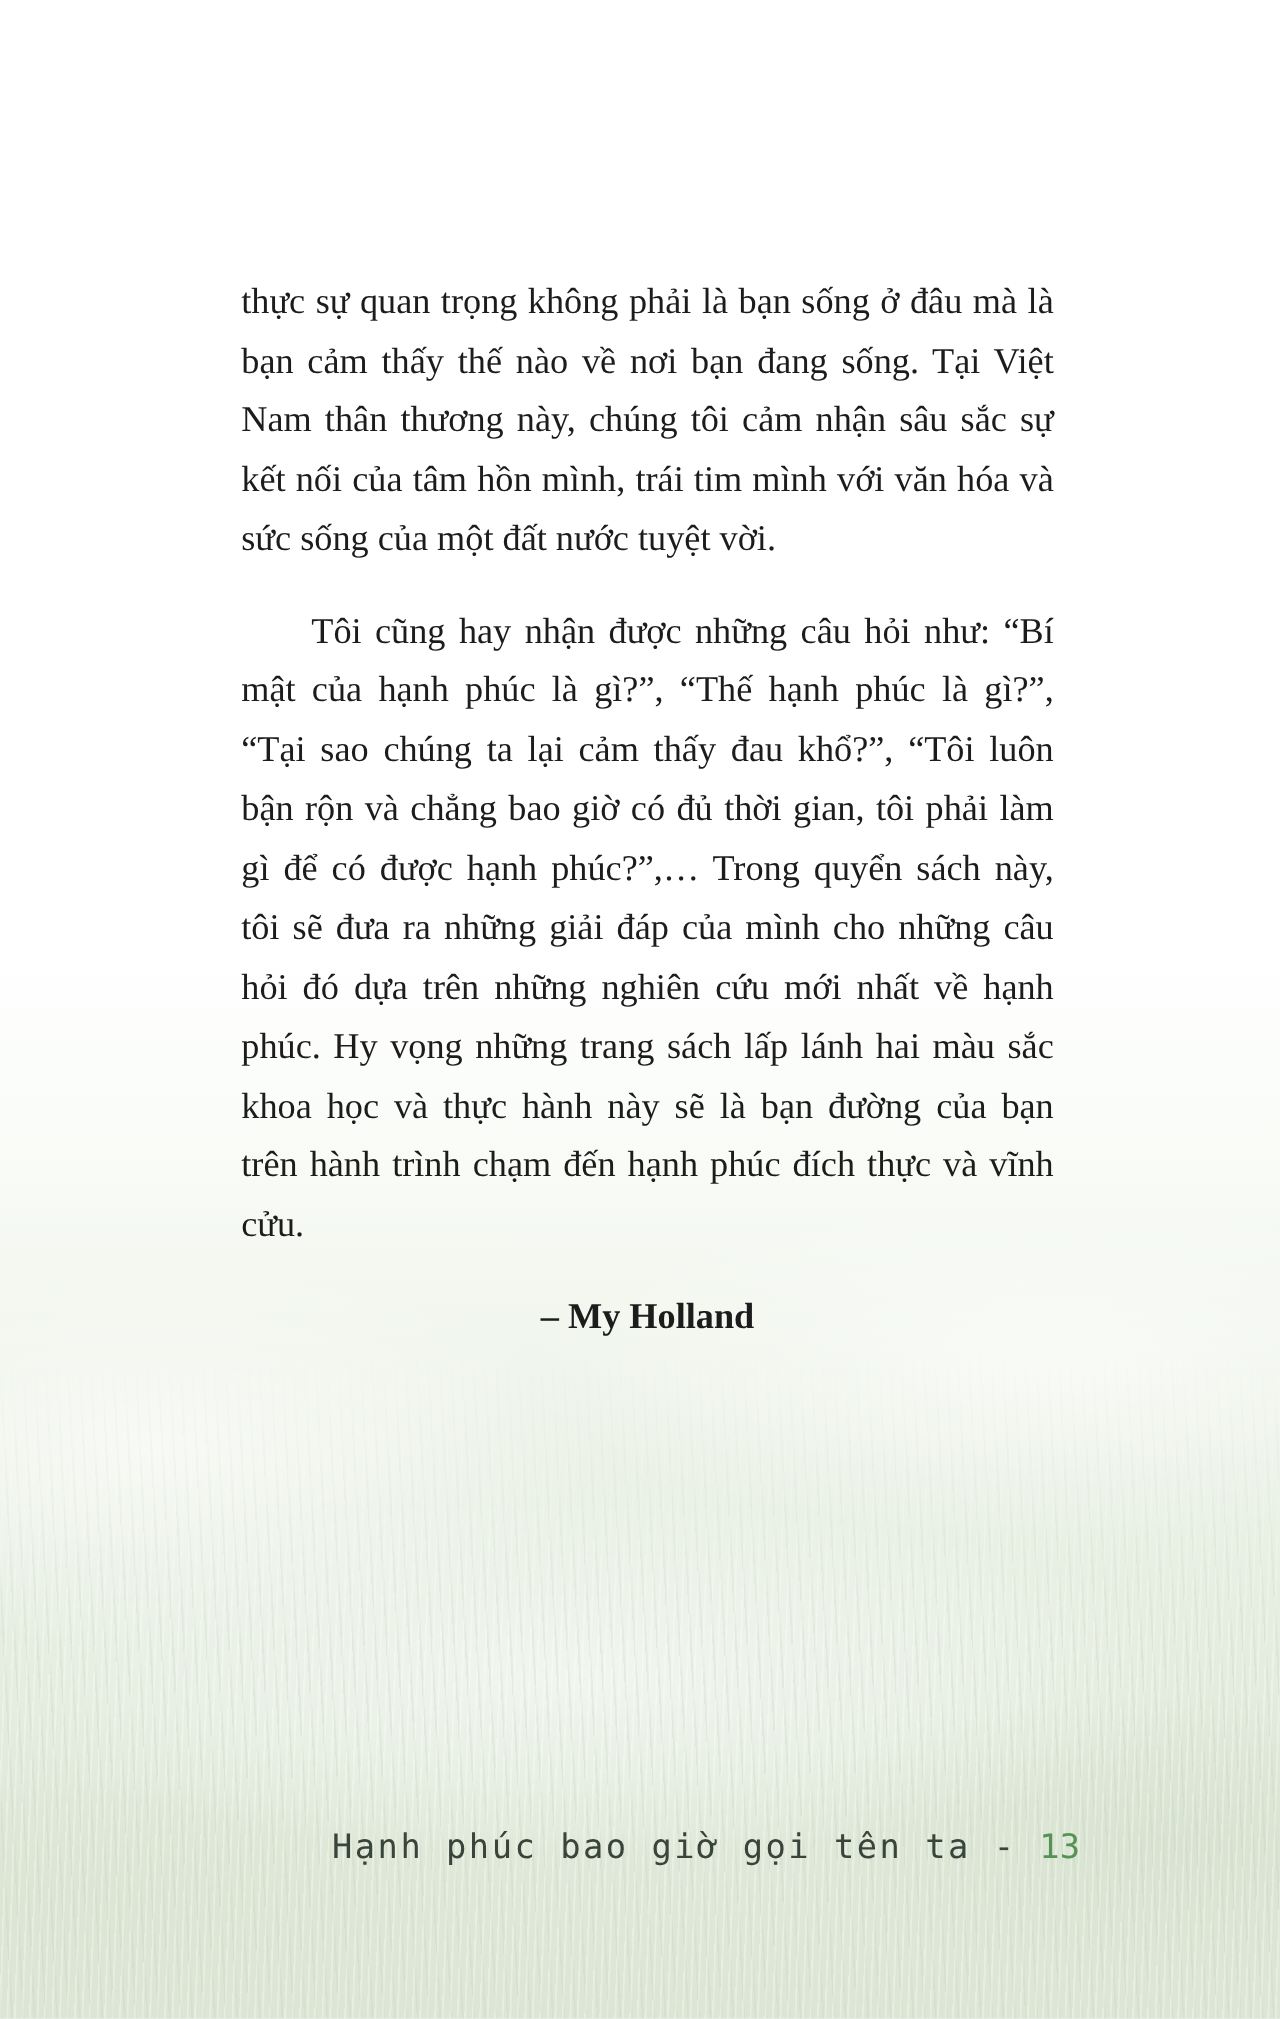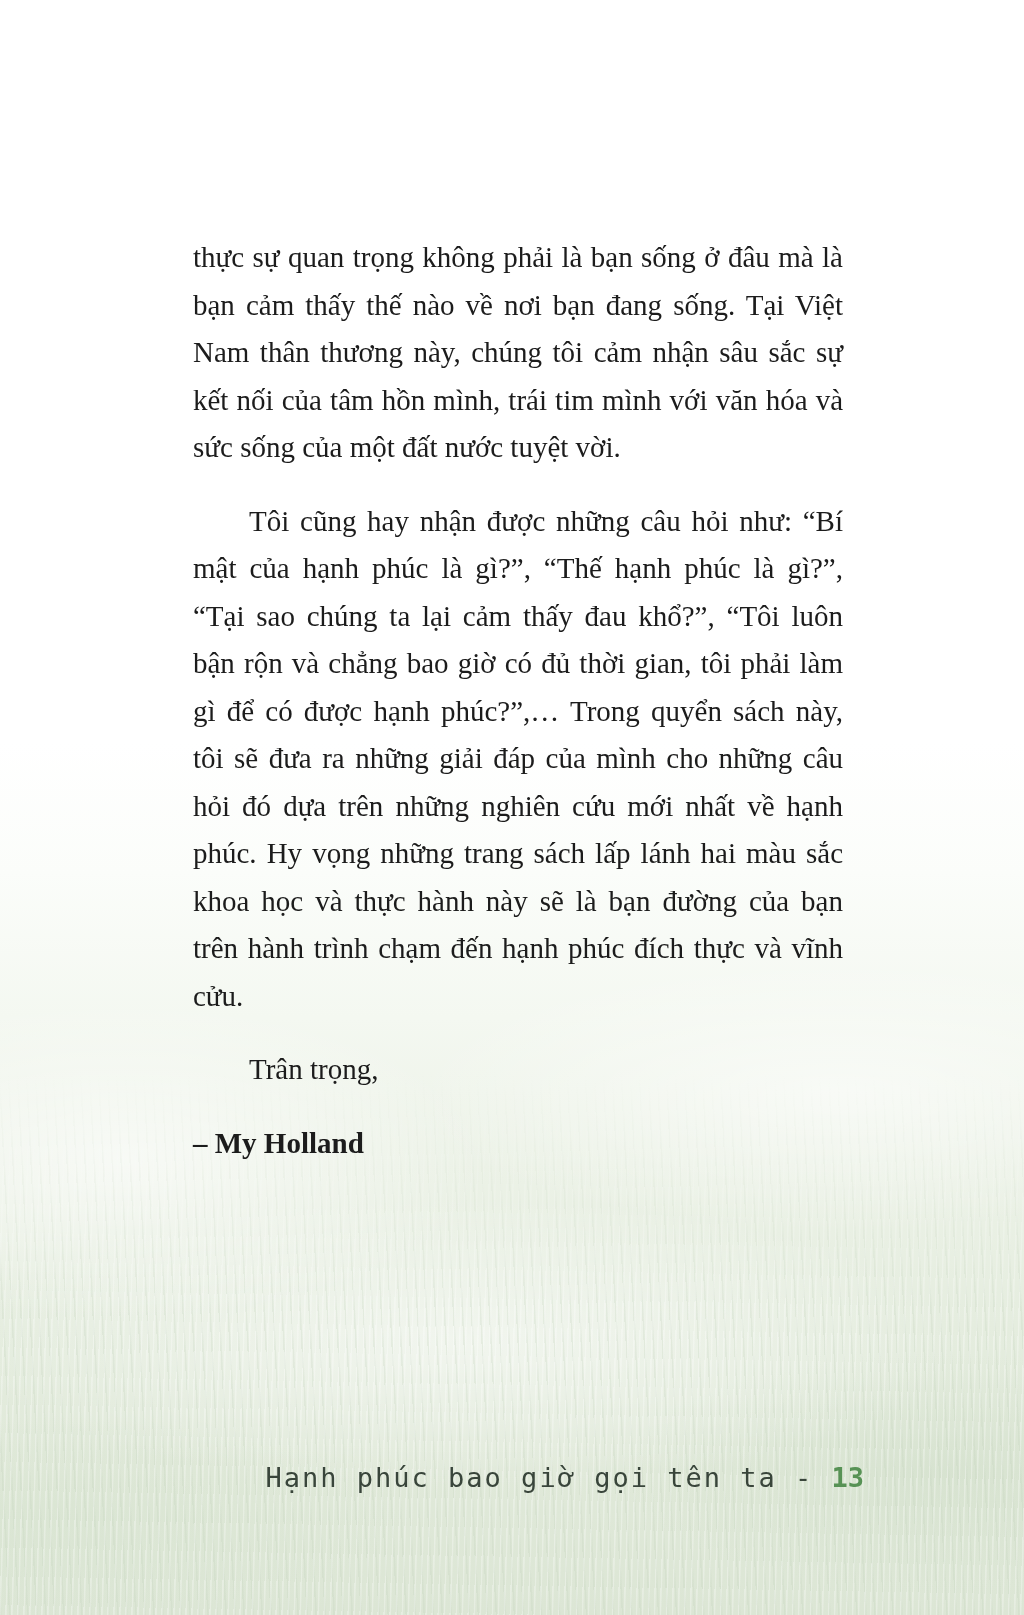--- a/index.html
+++ b/index.html
@@ -54,63 +54,62 @@
     position: absolute;
     top: 218px;
     left: 193px;
     width: 650px;
     color: #1c1c1c;
     font-size: 29px;
     line-height: 47.5px;
     text-align: justify;
   }
   .text-block p {
-    margin: 16px 0 26px 0;
+    margin: 0 0 26px 0;
     text-indent: 56px;
   }
   .text-block p.no-indent {
     text-indent: 0;
   }
   .seg-italic { }
   .seg-bold-italic { font-style: italic; font-weight: bold; }
 
   .closing-line {
     margin-top: 22px;
     text-indent: 56px;
   }
   .signature-line {
     margin-top: 26px;
-    text-align: left;
+    text-align: center;
     font-weight: bold;
   }
 
   .page-footer {
     position: absolute;
     top: 1462px;
     right: 160px;
     font-family: "DejaVu Sans Mono", "DejaVu Sans", monospace;
     font-size: 27px;
     letter-spacing: 2px;
     color: #39453b;
     white-space: nowrap;
   }
   .page-footer .page-number {
-    font-weight: bold;
+    font-weight: normal;
     color: #579255;
     letter-spacing: 0;
   }
 </style>
 </head>
 <body>
 
 <div class="field-overlay"></div>
 <div class="grass-texture"></div>
 
 <div class="text-block">
   <p class="no-indent"><span>thực sự quan trọng không phải là bạn sống ở đâu mà là bạn cảm thấy thế nào về nơi bạn đang sống. Tại Việt Nam thân thương này, chúng tôi cảm nhận sâu sắc sự kết nối của tâm hồn mình, trái tim mình với văn hóa và sức sống của một đất nước tuyệt vời.</span></p>
   <p><span>Tôi cũng hay nhận được những câu hỏi như: </span><span class="seg-italic">“Bí mật của hạnh phúc là gì?”, “Thế hạnh phúc là gì?”, “Tại sao chúng ta lại cảm thấy đau khổ?”, “Tôi luôn bận rộn và chẳng bao giờ có đủ thời gian, tôi phải làm gì để có được hạnh phúc?”,… </span><span>Trong quyển sách này, tôi sẽ đưa ra những giải đáp của mình cho những câu hỏi đó dựa trên những nghiên cứu mới nhất về hạnh phúc. Hy vọng những trang sách lấp lánh hai màu sắc khoa học và thực hành này sẽ là bạn đường của bạn trên hành trình chạm đến hạnh phúc đích thực và vĩnh cửu.</span></p>
-  <div class="closing-line">Trân trọng,</div>
   <div class="signature-line">– My Holland</div>
 </div>
 
 <div class="page-footer">
   <span>Hạnh phúc bao giờ gọi tên ta</span><span> - </span><span class="page-number">13</span>
 </div>
 
 </body></html>

